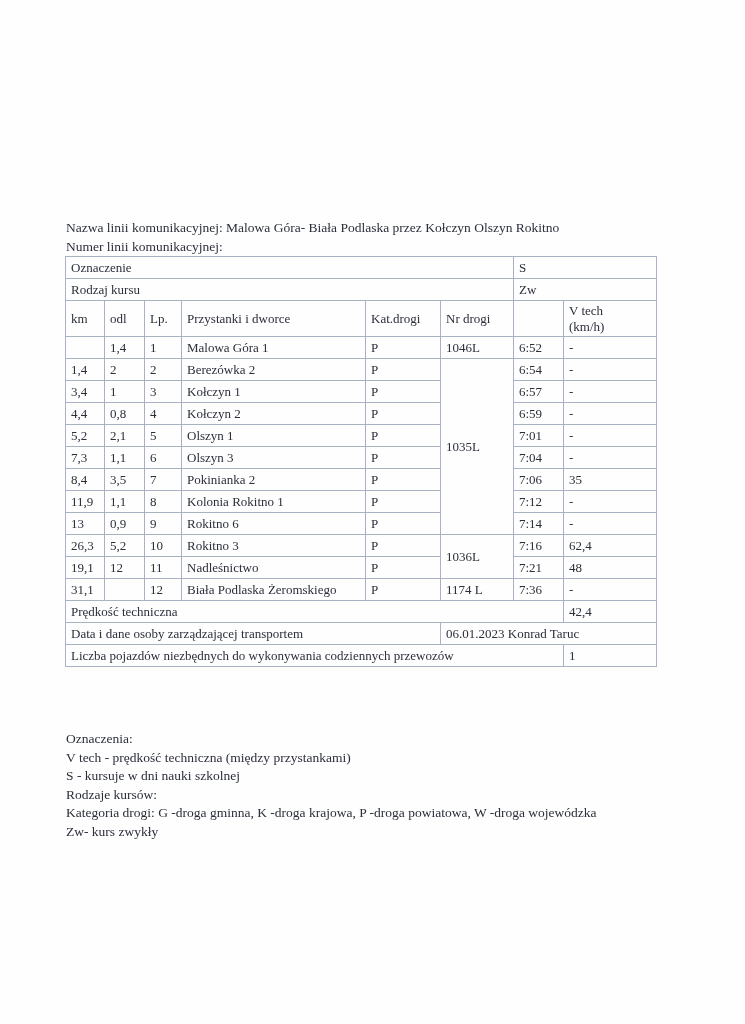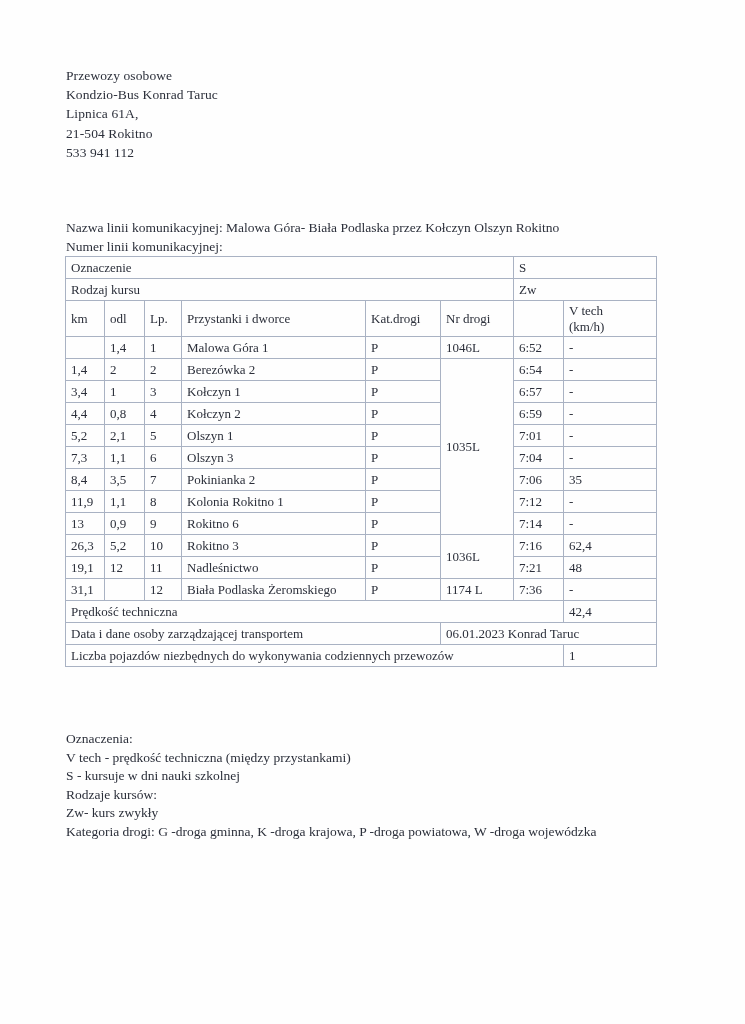--- a/index.html
+++ b/index.html
@@ -110,27 +110,20 @@
     line-height: 18.6px;
     white-space: nowrap;
     margin-top: 32px;
   }
 </style>
 </head>
 <body>
 
 <div class="page">
 
-  <div class="company-block">
-    <div>Przewozy osobowe</div>
-    <div>Kondzio-Bus Konrad Taruc</div>
-    <div>Lipnica 61A,</div>
-    <div>21-504 Rokitno</div>
-    <div>533 941 112</div>
-  </div>
 
   <div class="title-block">
     <div>Nazwa linii komunikacyjnej: Malowa Góra- Biała Podlaska przez Kołczyn Olszyn Rokitno</div>
     <div>Numer linii komunikacyjnej:</div>
   </div>
 
   <div class="schedule-wrap">
     <table class="schedule">
       <colgroup>
         <col class="col-km">
@@ -290,17 +283,17 @@
         </tr>
       </tfoot>
     </table>
   </div>
 
   <div class="legend-block">
     <div>Oznaczenia:</div>
     <div>V tech - prędkość techniczna (między przystankami)</div>
     <div>S - kursuje w dni nauki szkolnej</div>
     <div>Rodzaje kursów:</div>
+    <div>Kategoria drogi: G -droga gminna, K -droga krajowa, P -droga powiatowa, W -droga wojewódzka</div>
     <div>Zw- kurs zwykły</div>
-    <div>Kategoria drogi: G -droga gminna, K -droga krajowa, P -droga powiatowa, W -droga wojewódzka</div>
   </div>
 
 </div>
 
 </body></html>

